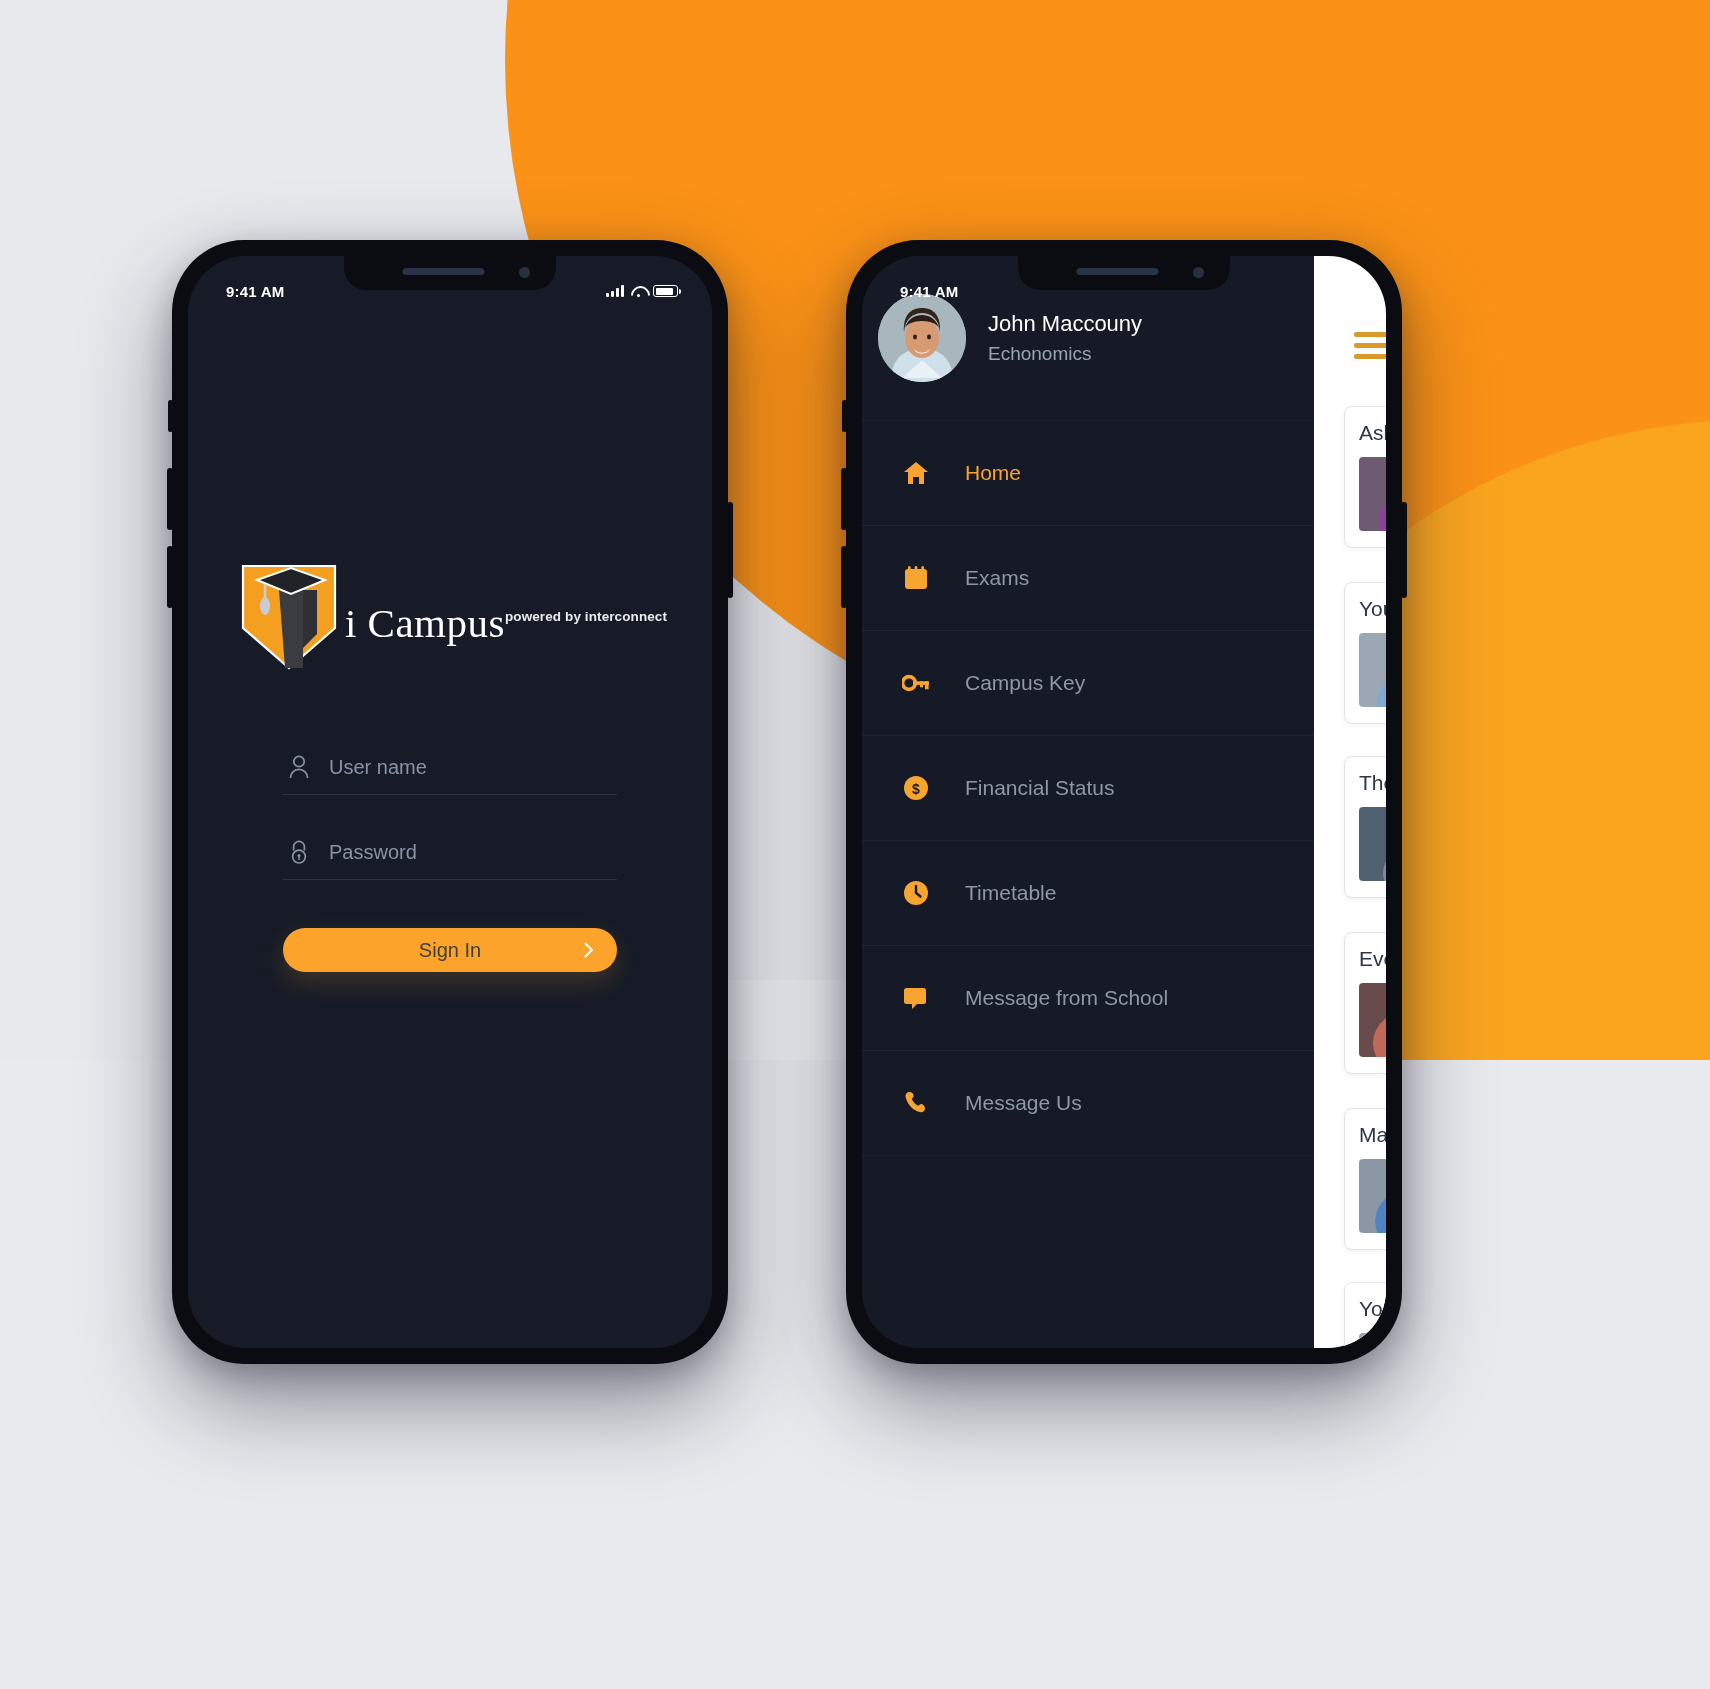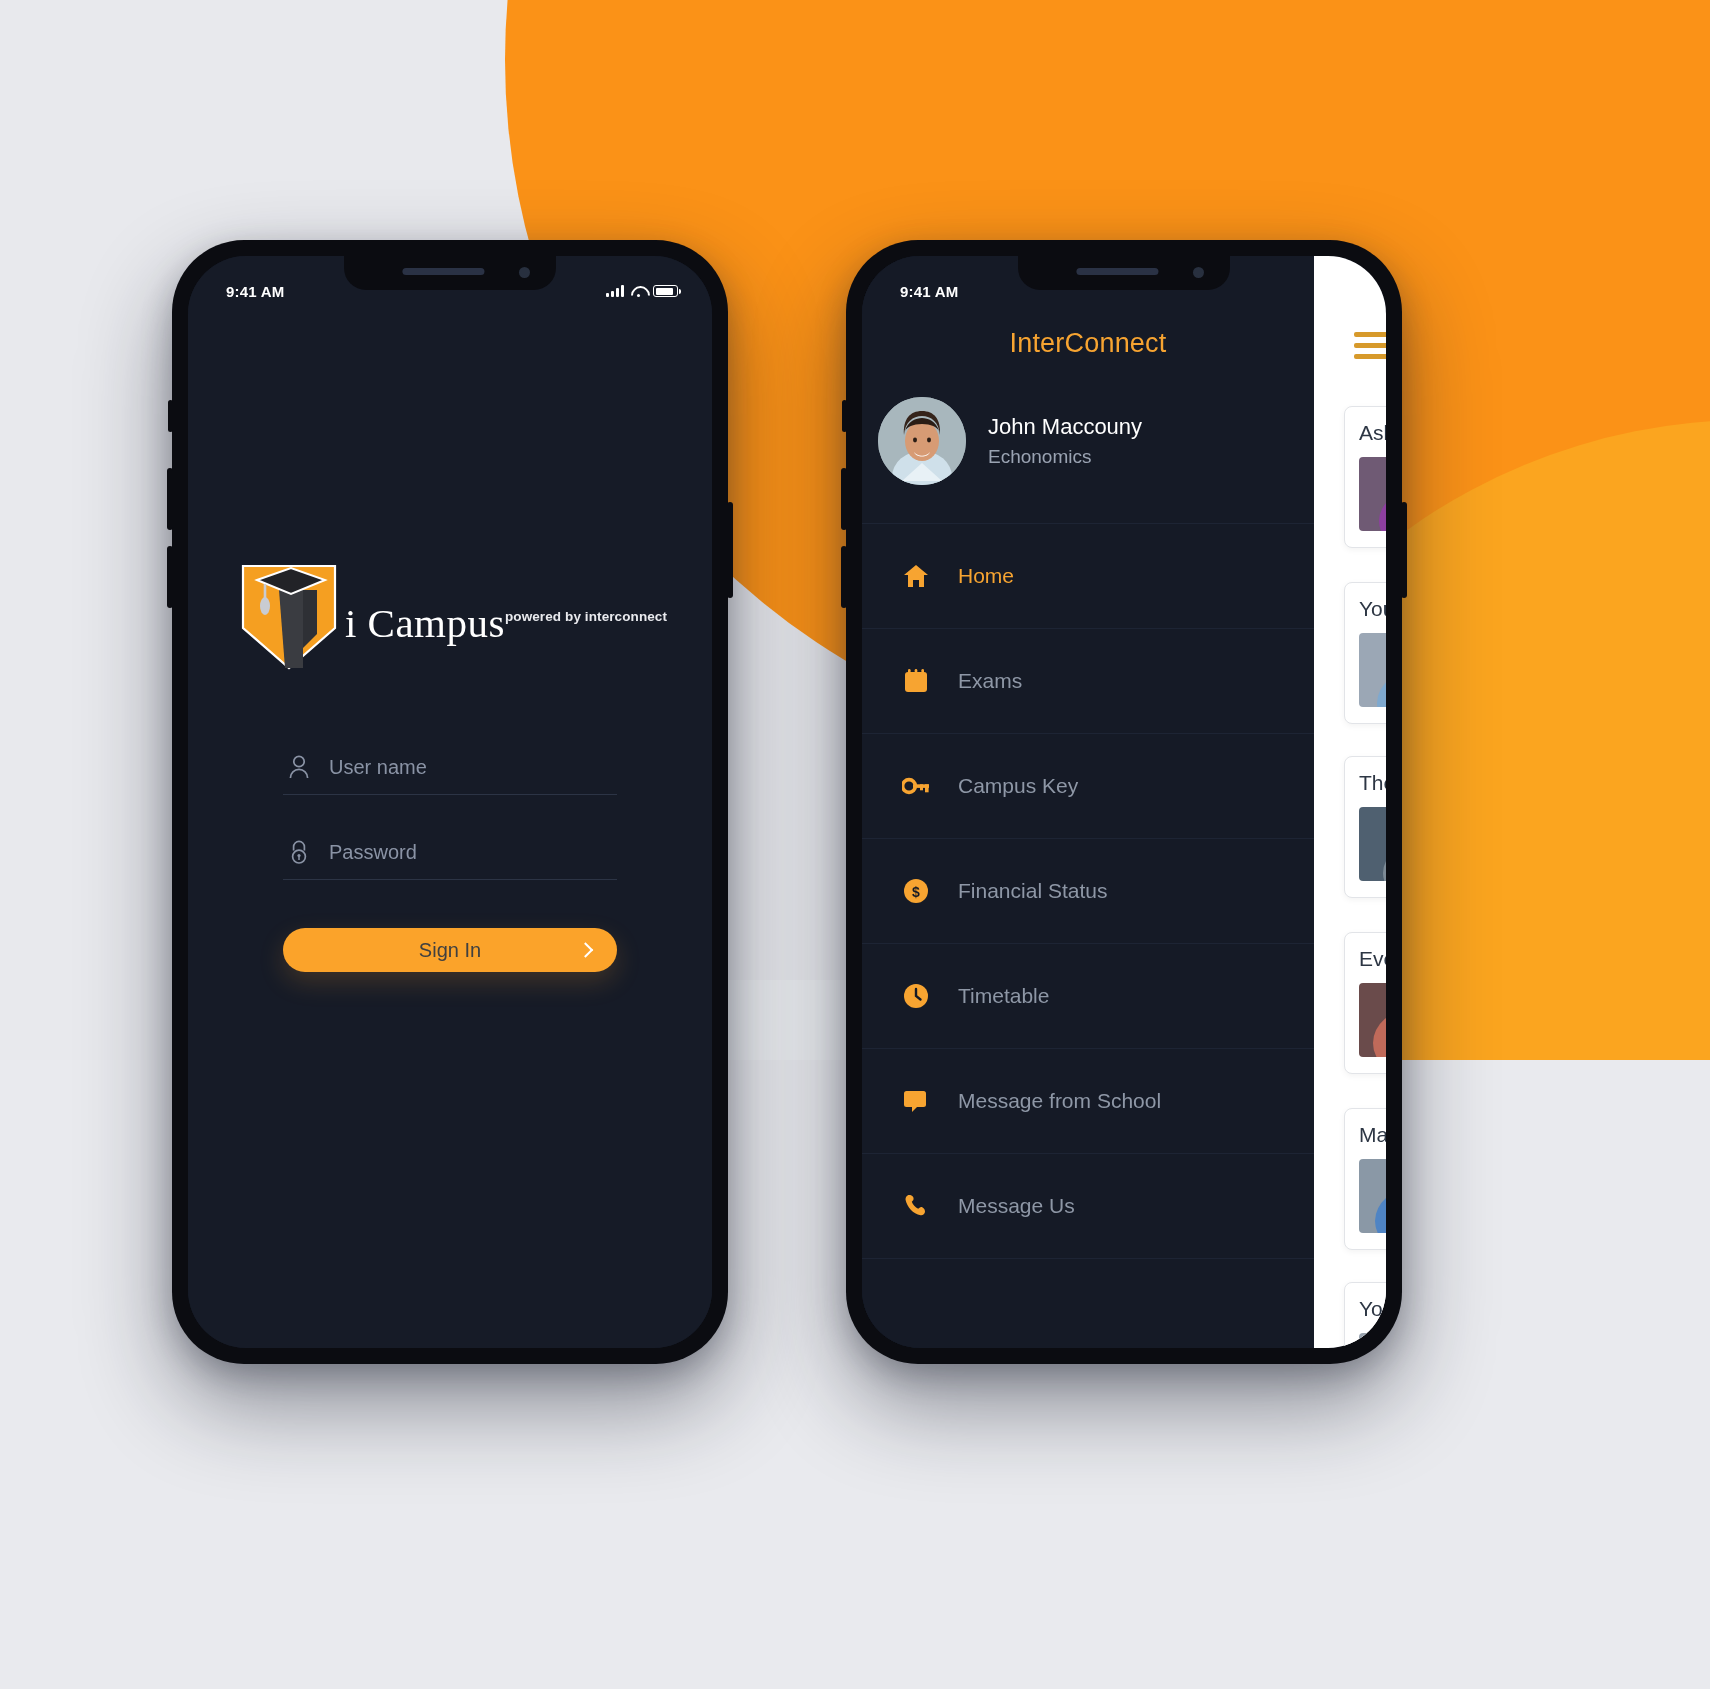--- a/index.html
+++ b/index.html
@@ -200,21 +200,21 @@
     width: 88px; height: 88px; border-radius: 50%;
     overflow: hidden; flex: 0 0 88px;
     background: #9fb0b6;
     position: relative;
   }
   .avatar svg { display:block; width: 100%; height: 100%; }
   .pname { color: #ffffff; font-size: 22px; }
   .prole { color: #9aa3b2; font-size: 19px; margin-top: 6px; }
 
   .menu-item {
-    display: flex; align-items: center; gap: 28px;
+    display: flex; align-items: center; gap: 35px;
     height: 105px; padding-left: 40px;
     border-bottom: 1px solid #1d2434;
     cursor: pointer;
   }
   .menu-item .micon { width: 28px; height: 28px; flex: 0 0 28px; display:flex; align-items:center; justify-content:center; }
   .menu-item .mlabel { font-size: 21px; color: #8e97a6; }
   .menu-item.active .mlabel { color: #f7a431; }
 
   
   .content-peek {
@@ -334,21 +334,20 @@
 
   <div class="screen">
     <div class="drawer-screen">
 
       <div class="drawer">
         <div class="statusbar">
           <span>9:41 AM</span>
           <span class="status-right"></span>
         </div>
 
-        <div class="app-title">InterConnect</div>
 
         <div class="profile">
           <div class="avatar">
             <svg viewBox="0 0 88 88">
               <rect width="88" height="88" fill="#a8b7bd"></rect>
               <ellipse cx="44" cy="80" rx="30" ry="26" fill="#cfe0ea"></ellipse>
               <path d="M24 84 L44 66 L64 84 Z" fill="#e8f1f6"></path>
               <ellipse cx="44" cy="44" rx="17" ry="20" fill="#d79b74"></ellipse>
               <path d="M26 38c1-13 9-19 18-19s17 6 18 19c1-16-6-24-18-24S25 22 26 38z" fill="#35241b"></path>
               <path d="M27 34c3-10 11-13 17-13s14 3 17 13c-2-4-8-7-17-7s-15 3-17 7z" fill="#2b1d15"></path>

